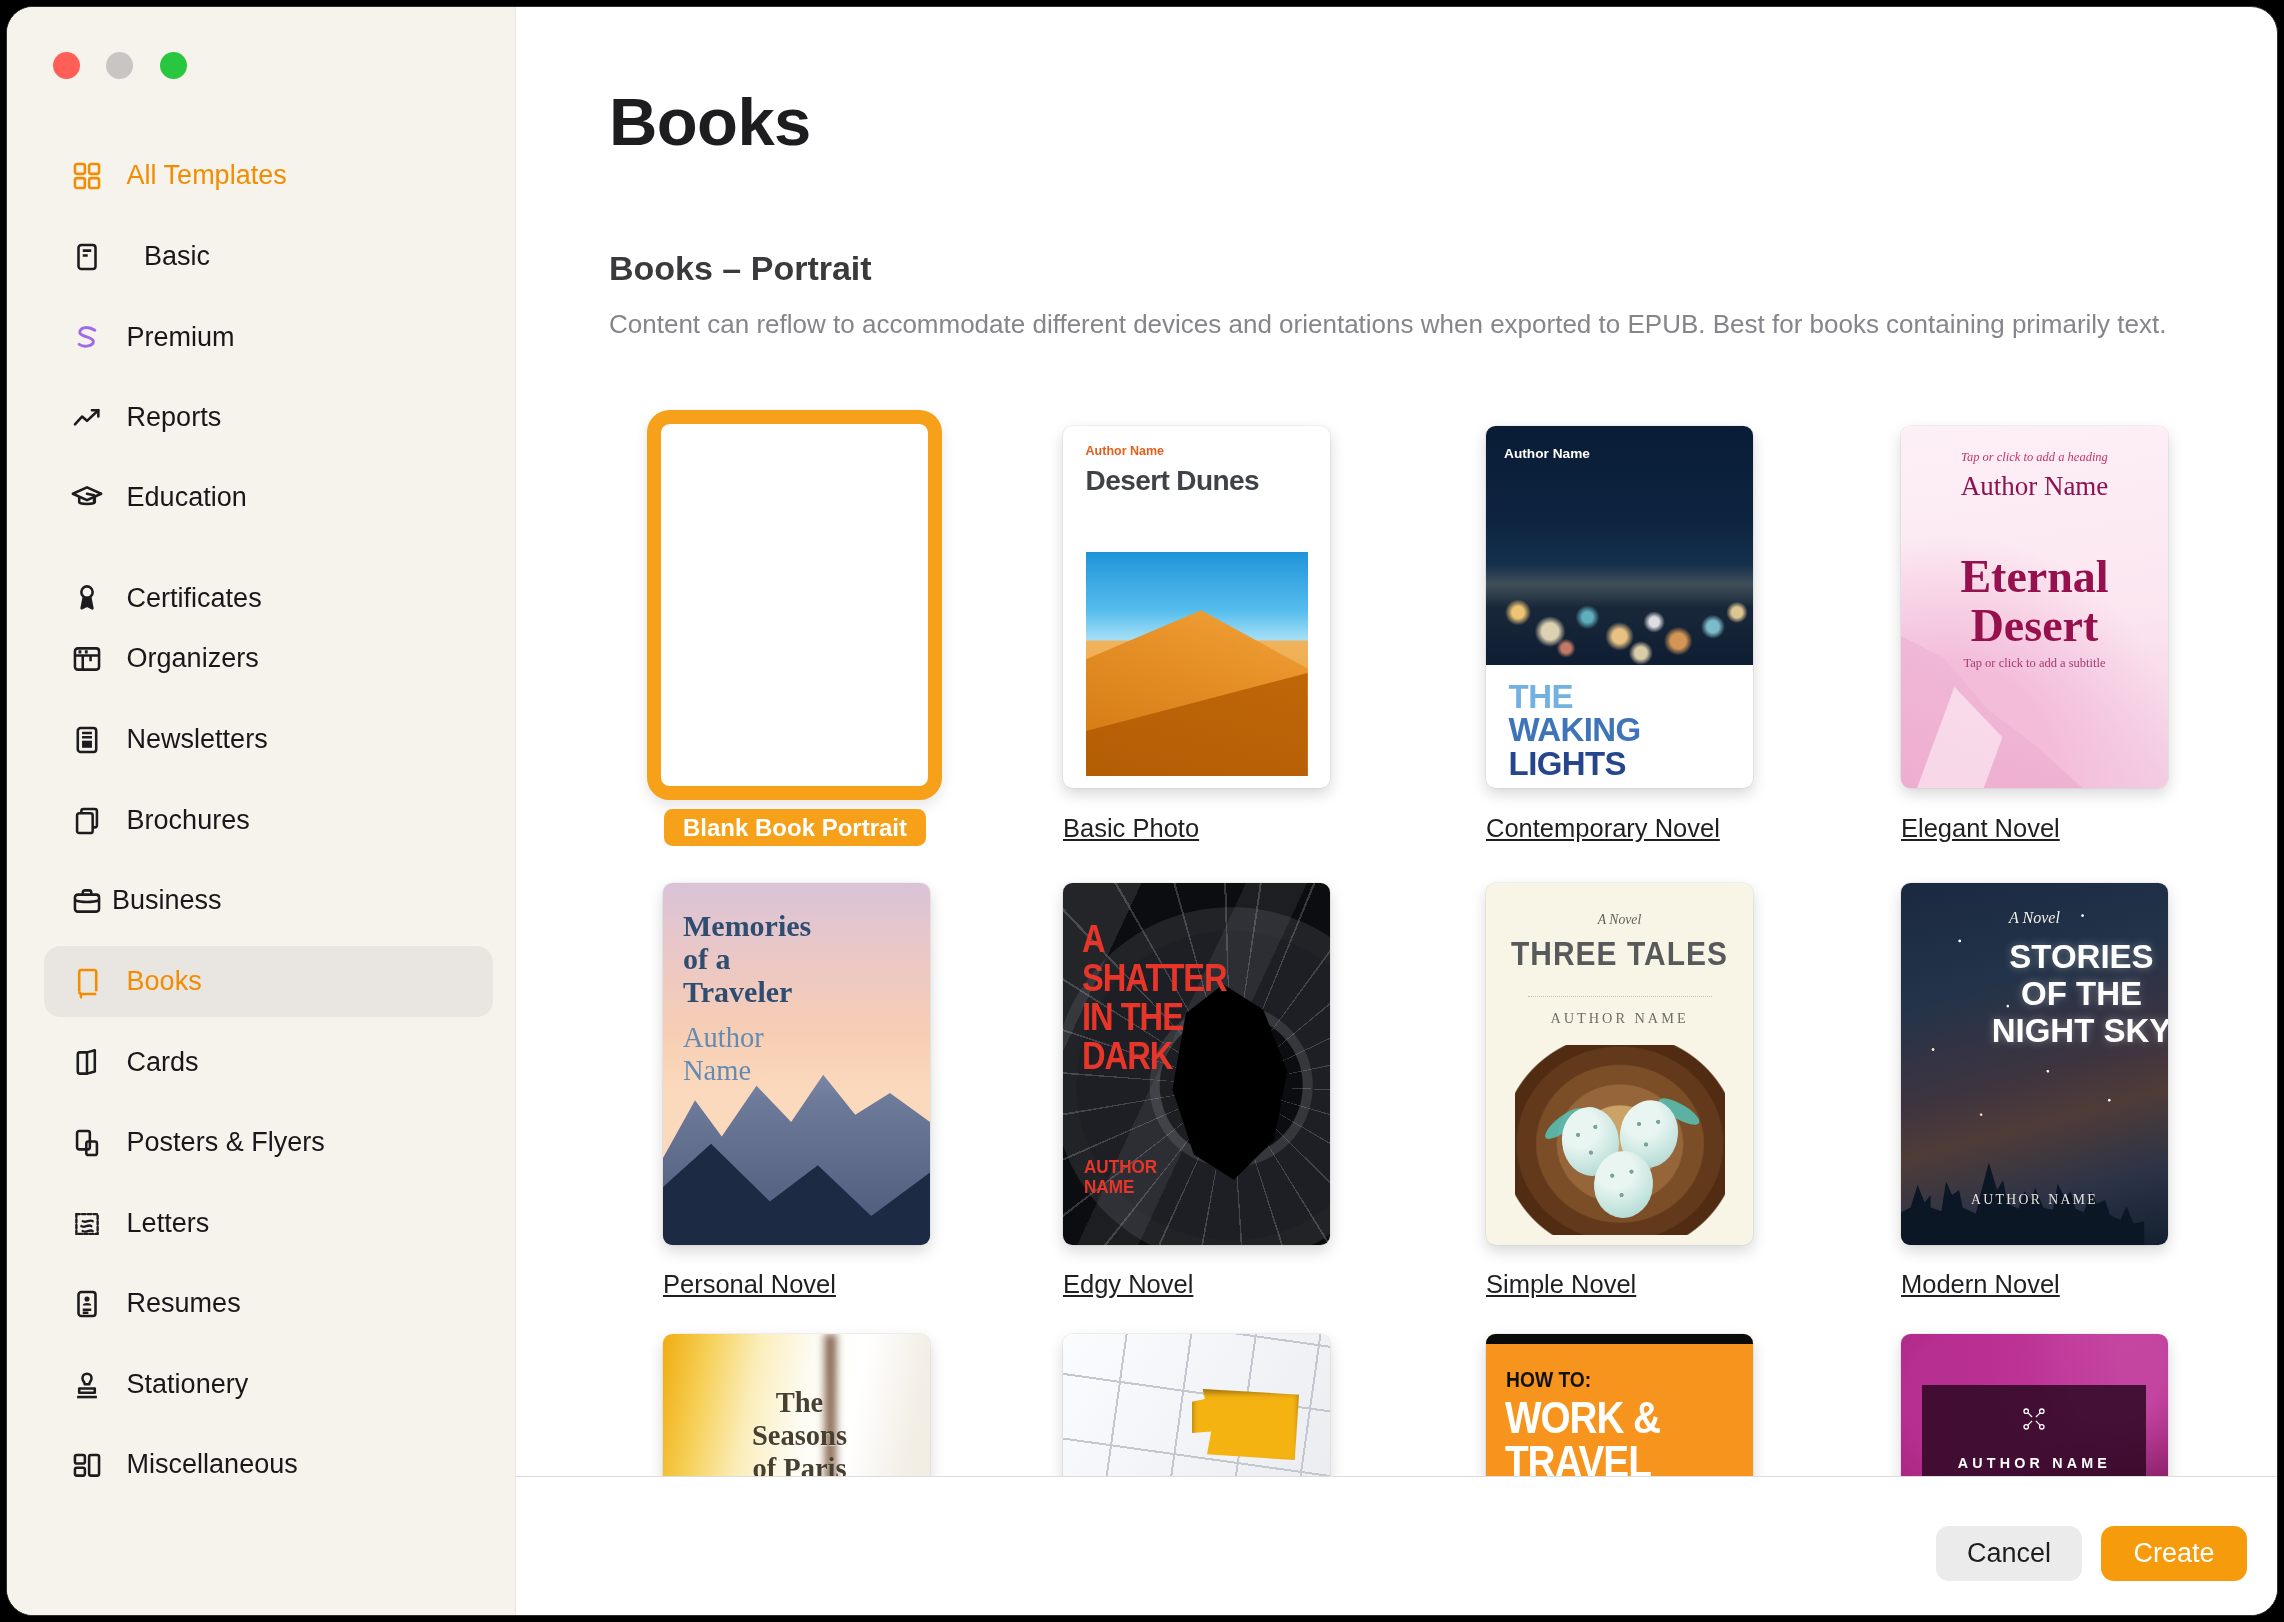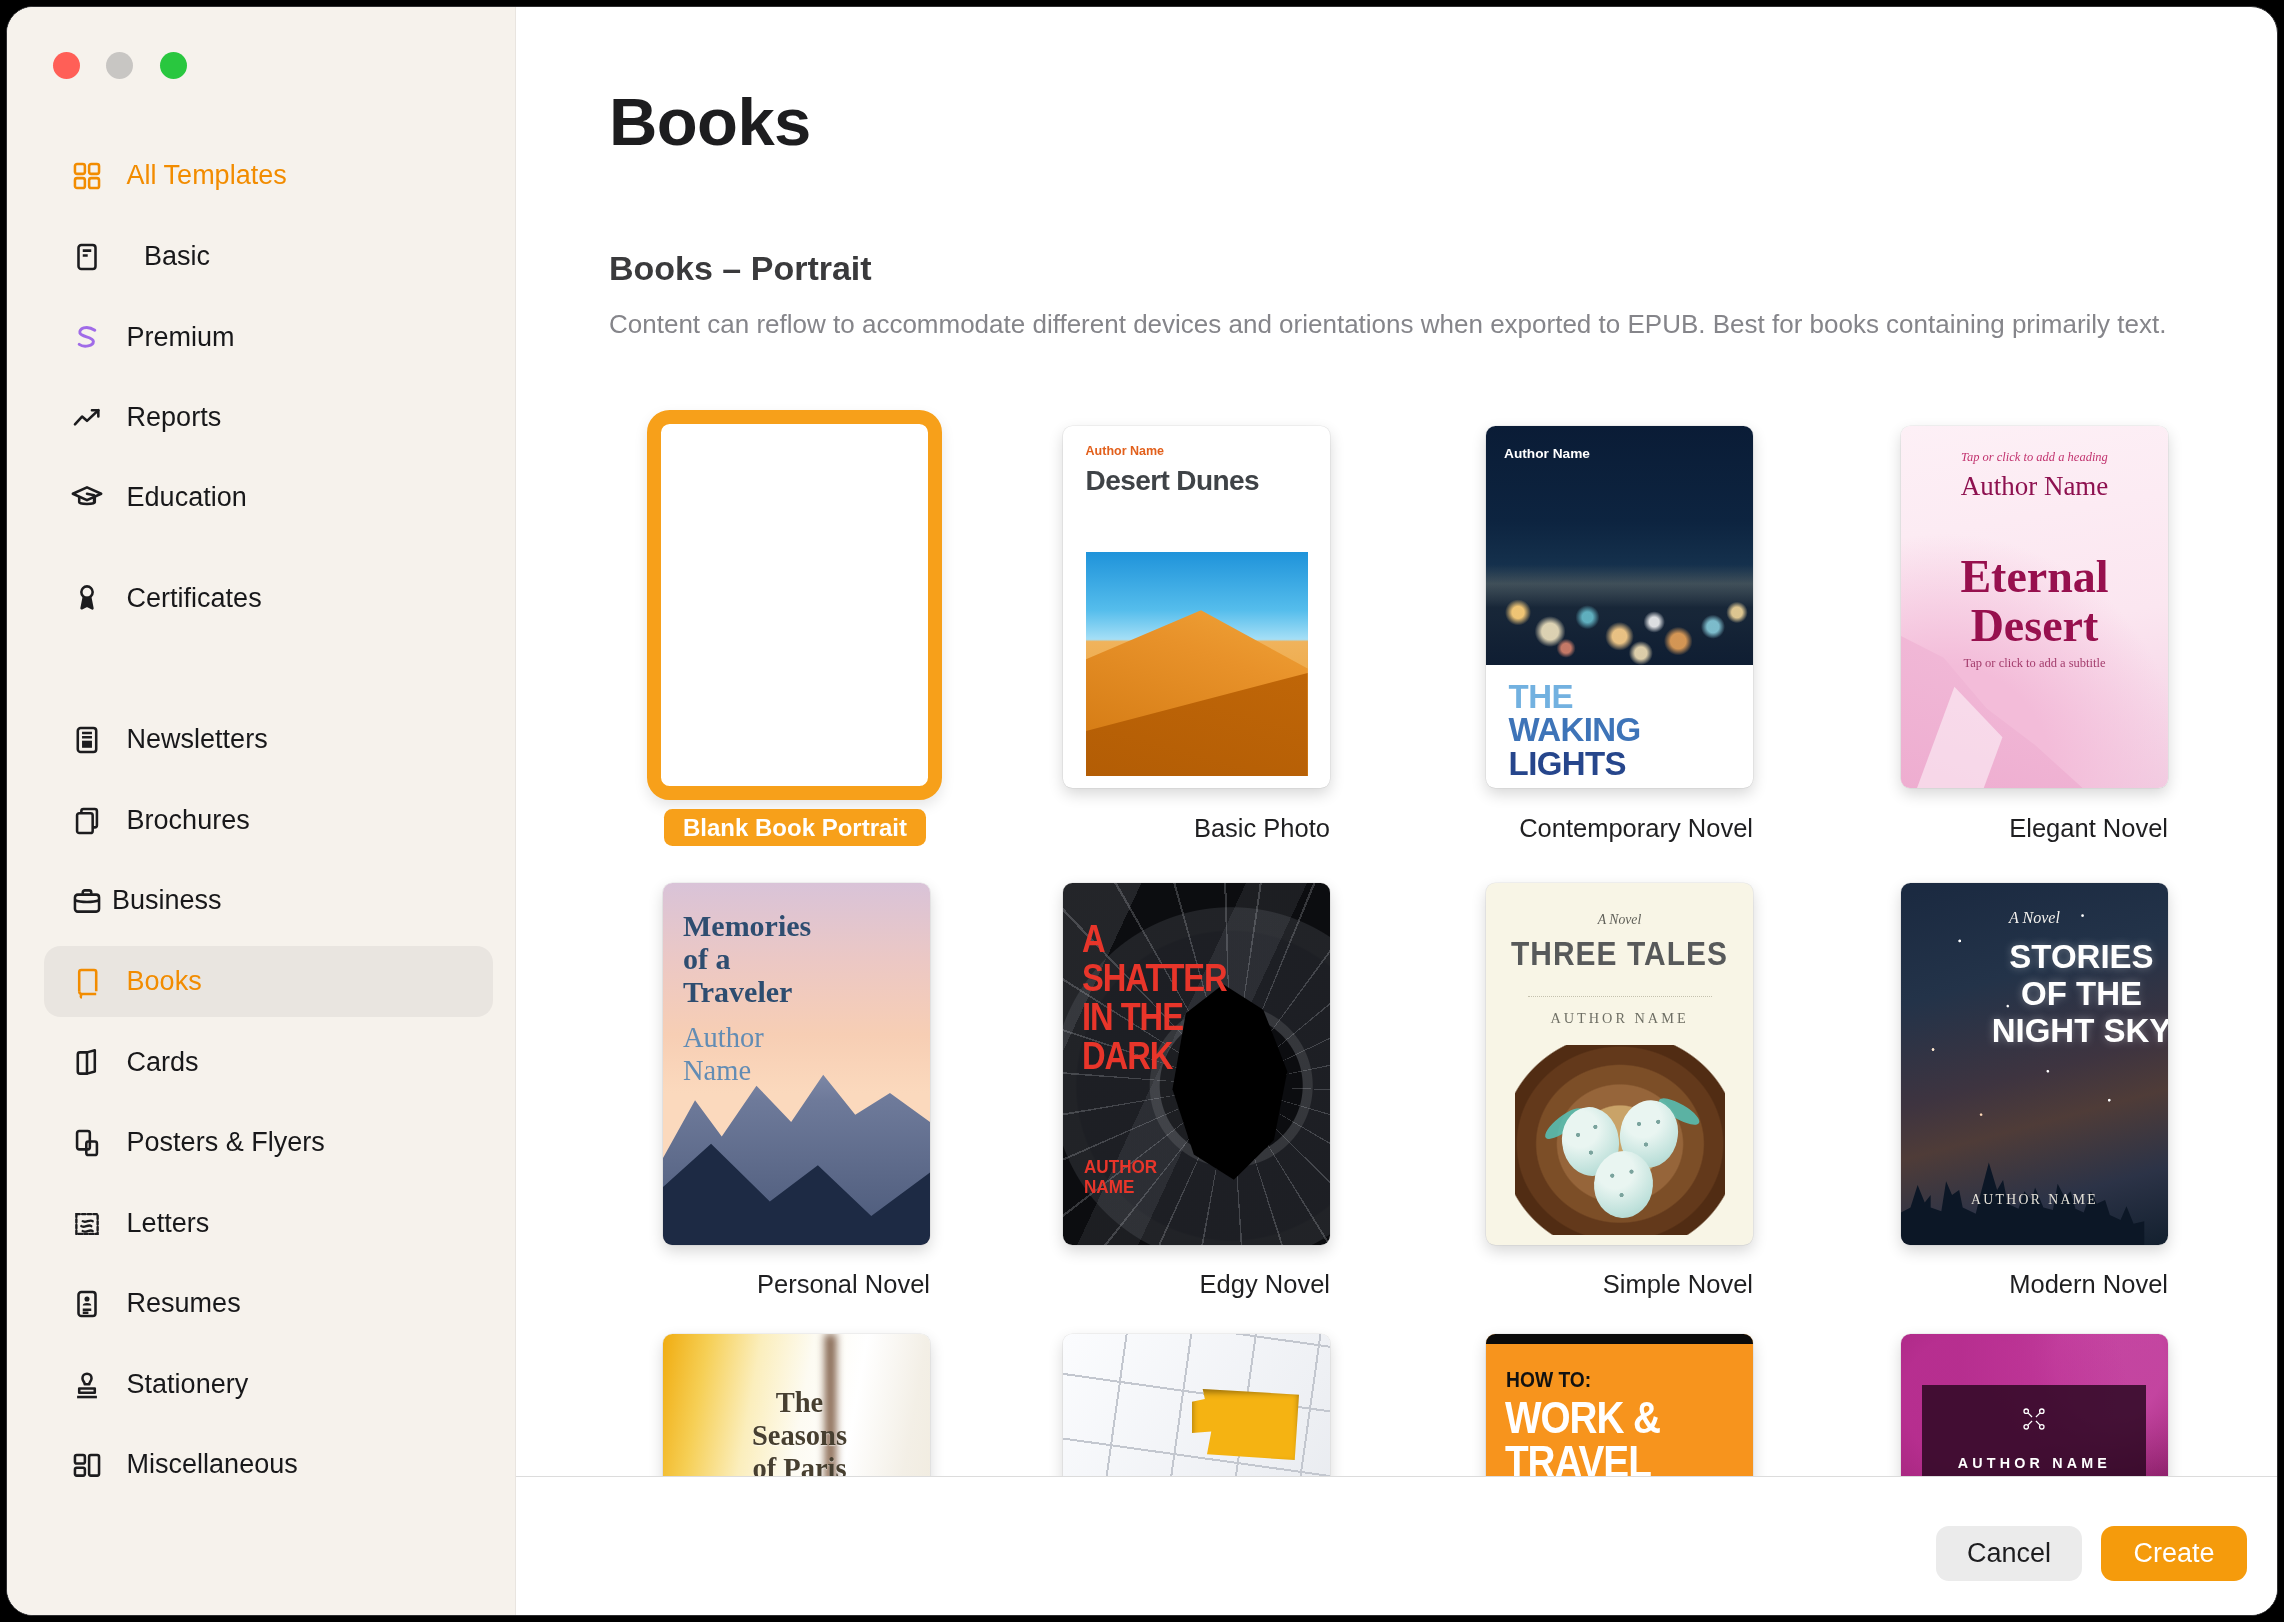--- a/index.html
+++ b/index.html
@@ -17,21 +17,21 @@
   .purple{color:#a06be8 !important;}
   
   .main-title{position:absolute;left:602px;top:76px;font-size:67px;font-weight:800;color:#1d1d1f;letter-spacing:-0.6px;z-index:2;}
   .sec-head{position:absolute;left:602px;top:242px;font-size:34px;font-weight:700;color:#3a3a3c;z-index:2;}
   .sec-desc{position:absolute;left:602px;top:296px;width:1603px;font-size:26px;line-height:42px;color:#85858a;z-index:2;}
   
   .grid-clip{position:absolute;left:0;top:0;width:100%;height:1469px;overflow:hidden;z-index:1;}
   .cover{position:absolute;width:267px;height:362px;border-radius:9.5px;background:#fff;overflow:hidden;
          box-shadow:0 0 0 0.6px rgba(0,0,0,.08),0 6px 15.4px rgba(0,0,0,.16);}
   .blank-sel{position:absolute;left:640px;top:403px;width:267px;height:362px;background:#fff;border:14.3px solid #f7a01a;border-radius:22.6px;box-shadow:0 6px 14.3px rgba(0,0,0,.10);}
-  .tpl-label{position:absolute;height:39px;line-height:39px;text-align:right;font-size:25.5px;color:#1f1f21;z-index:2;}
+  .tpl-label{position:absolute;height:39px;line-height:39px;text-align:left;font-size:25.5px;color:#1f1f21;z-index:2;text-decoration:underline;}
   .tpl-pill{position:absolute;left:657px;top:802px;width:262px;height:37px;border-radius:8.3px;background:#f7a01a;color:#fff;
             font-size:24px;font-weight:700;display:flex;align-items:center;justify-content:center;z-index:2;}
   .serif{font-family:"Liberation Serif",serif;}
   
   .bp-author{position:absolute;left:22.6px;top:18px;font-size:12.5px;font-weight:700;color:#e2601c;}
   .bp-title{position:absolute;left:22.6px;top:39px;font-size:28px;font-weight:800;color:#3f4347;letter-spacing:-0.6px;}
   .bp-photo{position:absolute;left:22.6px;top:126px;width:222px;height:224px;overflow:hidden;
      background:linear-gradient(180deg,#1f93da 0%,#55bdec 26%,#a5dff6 39%,#f0b35c 40%,#e9961f 100%);}
   .bp-photo .d1{position:absolute;inset:0;background:linear-gradient(200deg,#f6b244 0%,#e8922a 45%,#d0760f 100%);
      clip-path:polygon(0 48%,52% 26%,100% 52%,100% 100%,0 100%);}
@@ -214,20 +214,30 @@
     <div class="side-item" style="top:536px;align-items:flex-end;">
       <span class="side-ic">
         <svg viewBox="0 0 24 24" fill="none" stroke="currentColor" stroke-width="1.8" stroke-linejoin="round">
               <circle cx="12" cy="8.5" r="4"></circle>
               <path d="M9.8 11.8L8.2 20l3.8-2 3.8 2-1.6-8.2" fill="currentColor"></path>
             </svg>
       </span>
       <span class="side-label">Certificates</span>
     </div>
 
+    <div class="side-item" style="top:616px;">
+      <span class="side-ic">
+        <svg viewBox="0 0 24 24" fill="none" stroke="currentColor" stroke-width="1.8">
+              <rect x="3.5" y="4.5" width="17" height="15" rx="2"></rect>
+              <path d="M3.5 9.5h17M9 9.5V19.5M14.5 9.5v4"></path>
+              <path d="M6 7h2M10.5 7h2" stroke-width="2.2"></path>
+            </svg>
+      </span>
+      <span class="side-label">Organizers</span>
+    </div>
 
     <div class="side-item" style="top:697px;">
       <span class="side-ic">
         <svg viewBox="0 0 24 24" fill="none" stroke="currentColor" stroke-width="1.8">
               <rect x="5.5" y="3.5" width="13" height="17" rx="2"></rect>
               <path d="M8.5 7h7M8.5 10h7"></path>
               <rect x="8.5" y="12.5" width="7" height="5" fill="currentColor" stroke="none"></rect>
             </svg>
       </span>
       <span class="side-label">Newsletters</span>

